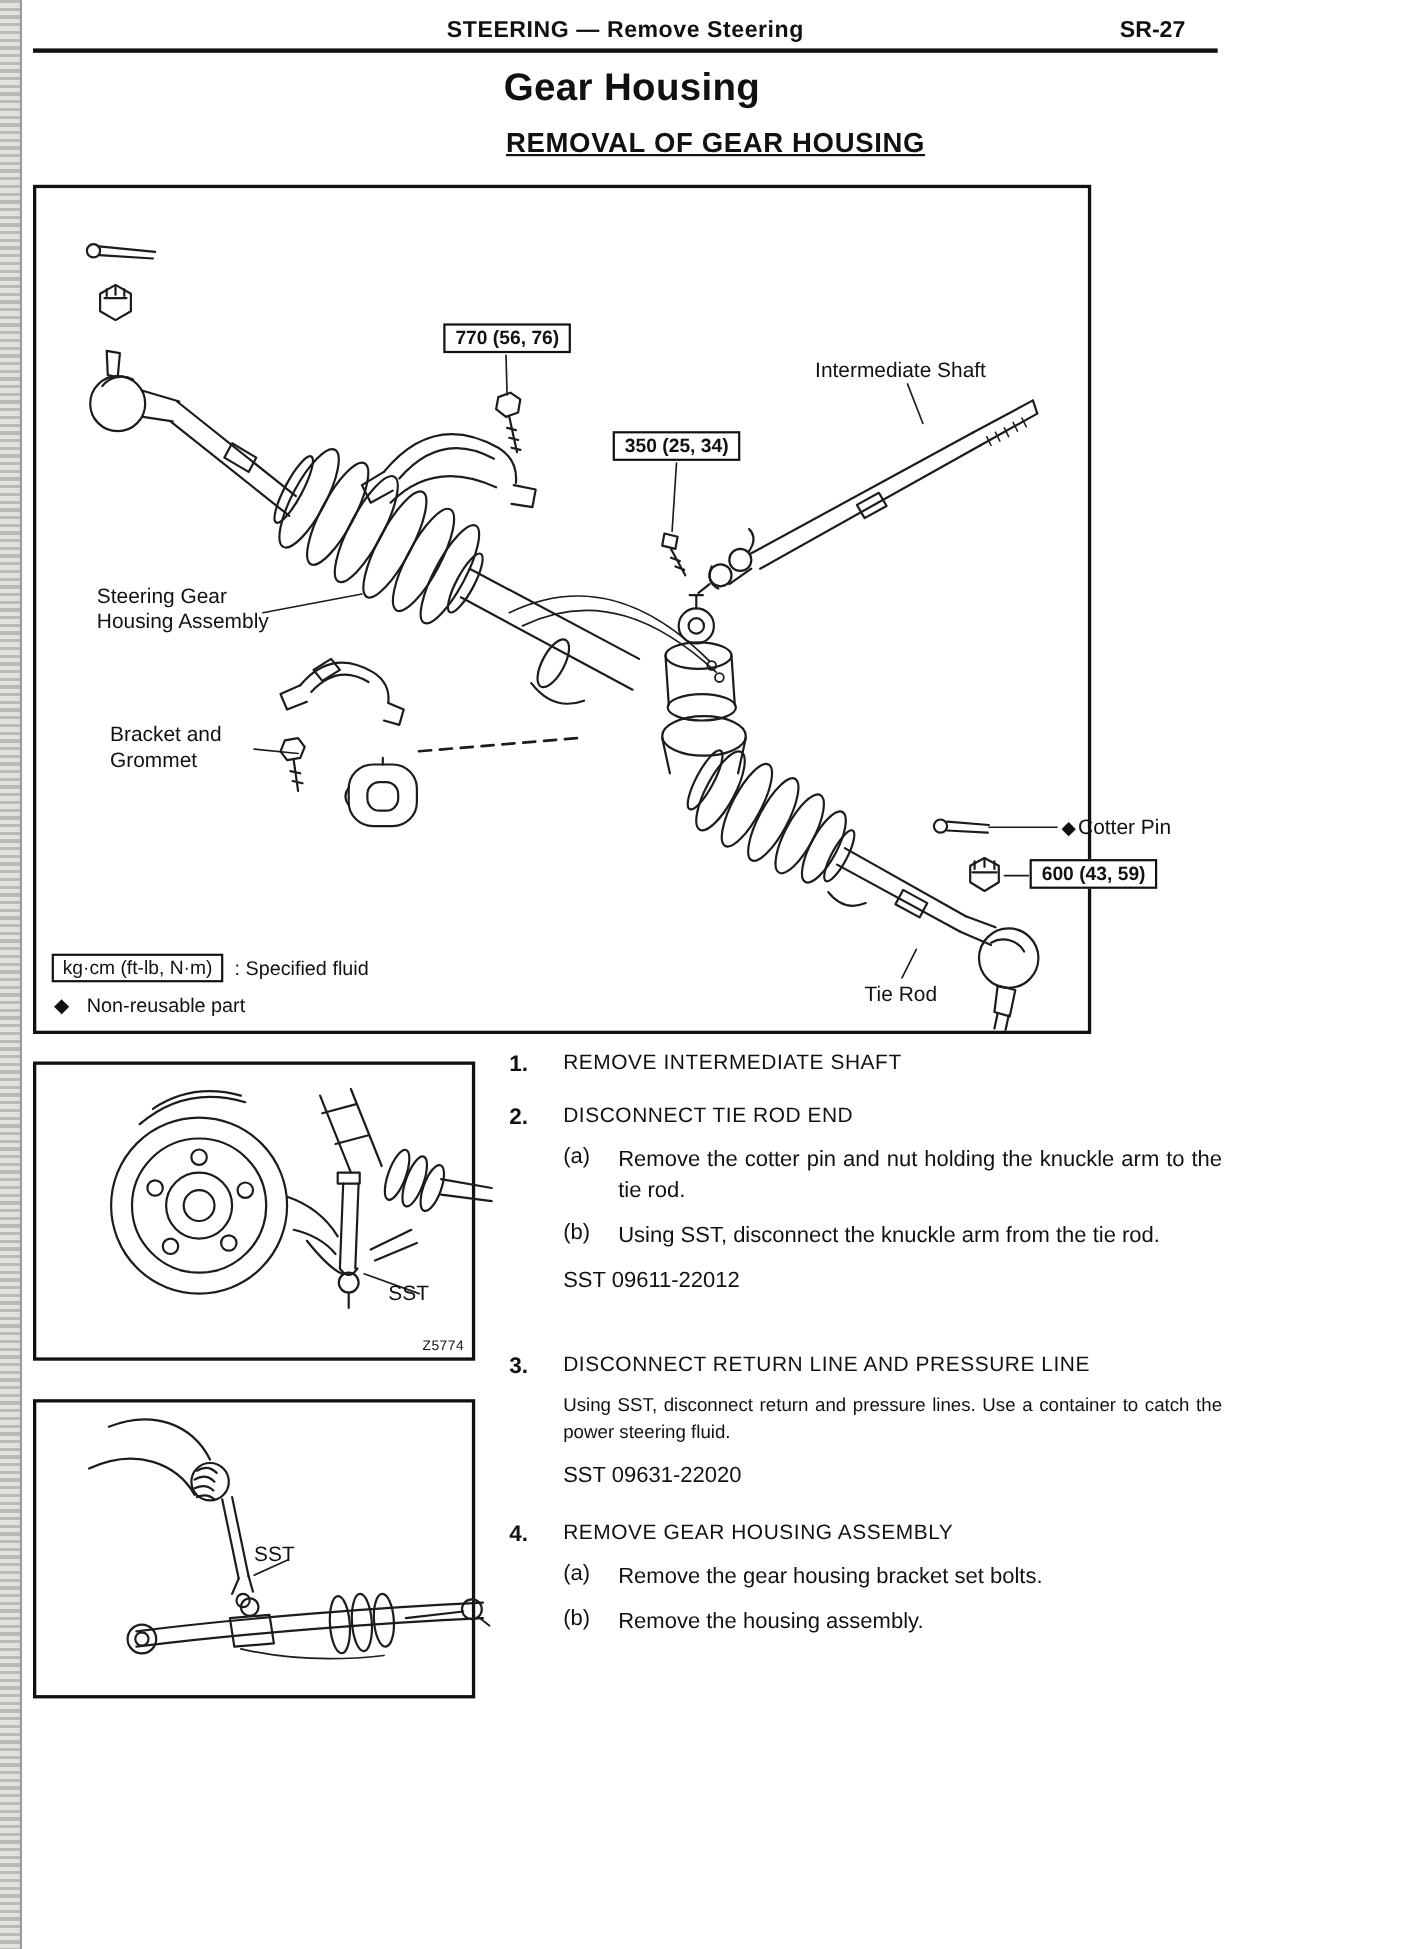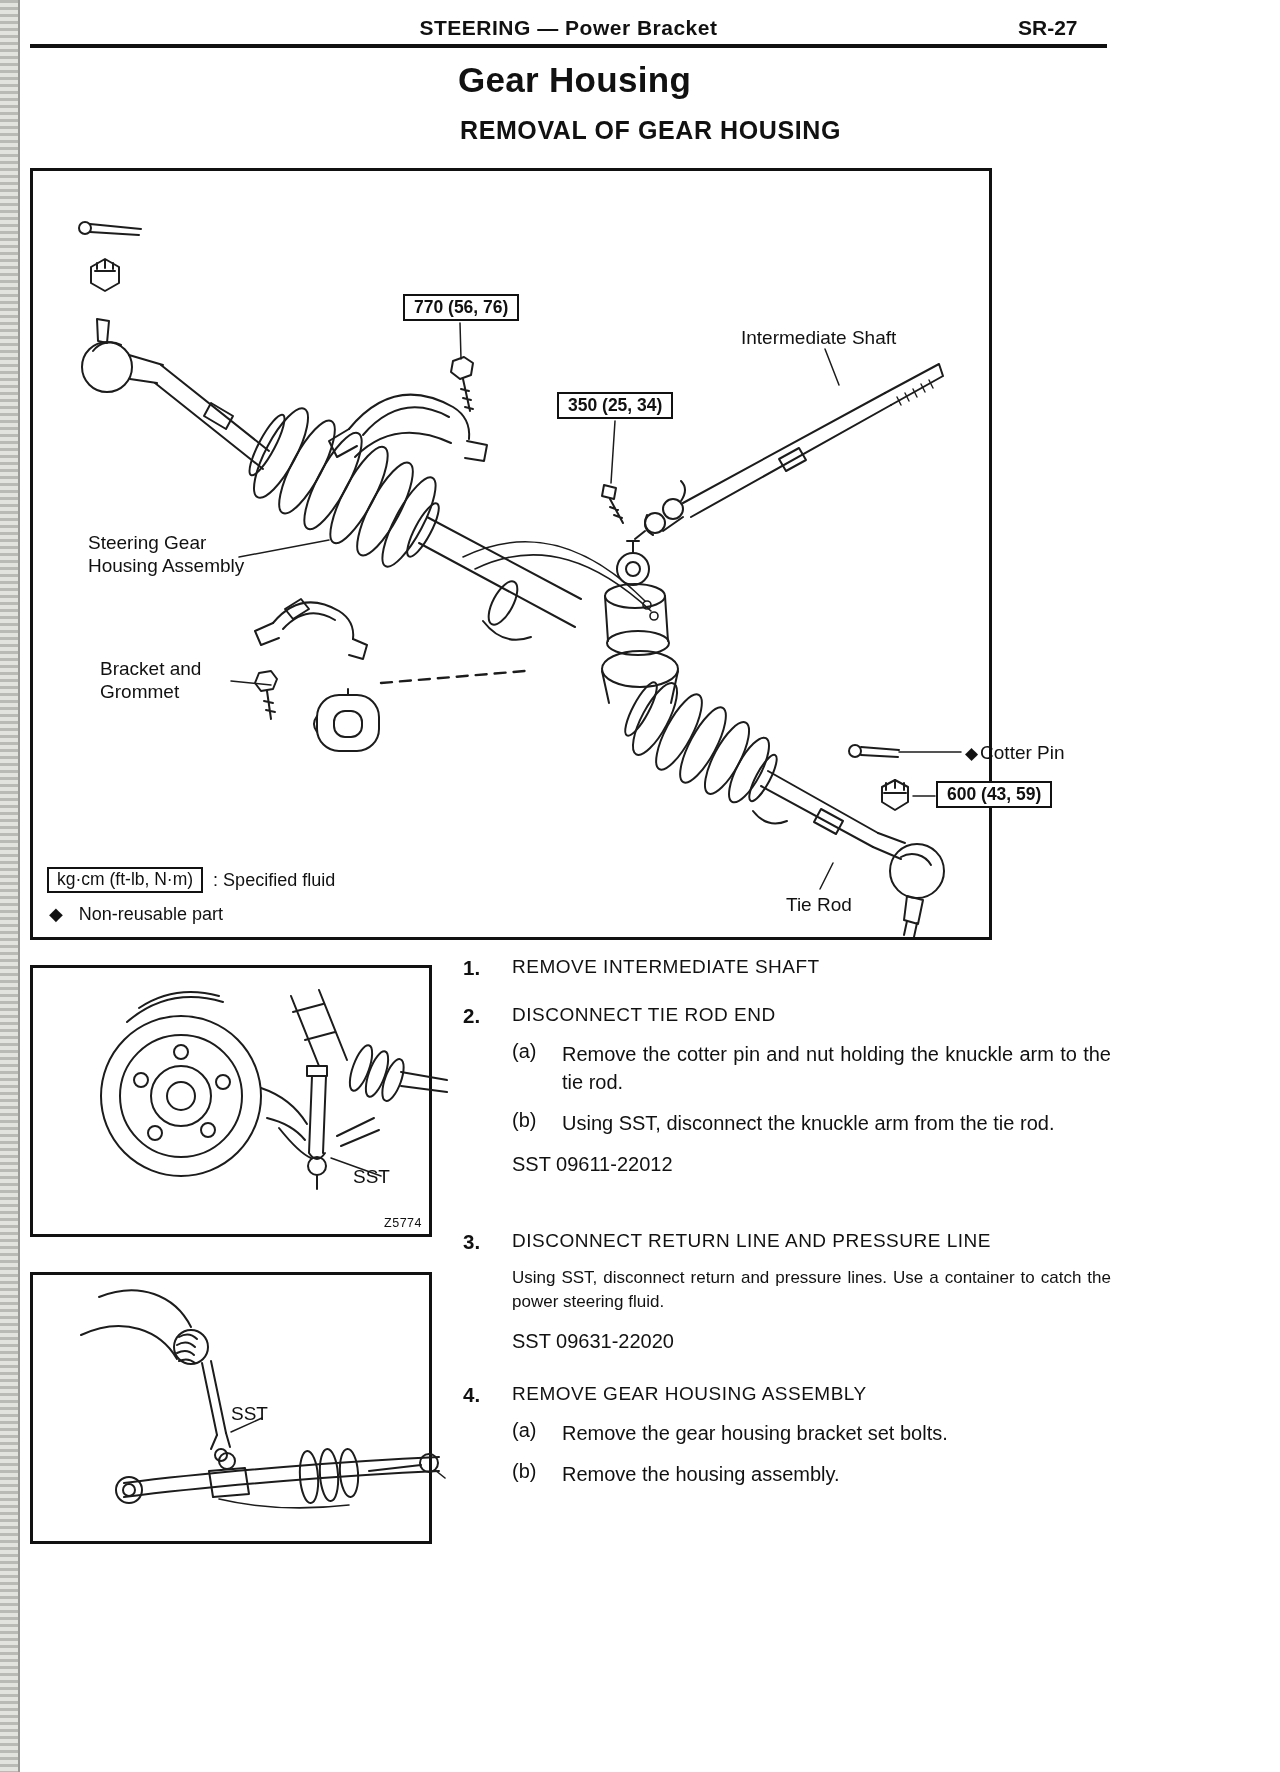--- a/index.html
+++ b/index.html
@@ -12,21 +12,21 @@
     background:repeating-linear-gradient(180deg,#b9b9b6 0 3px,#e2e2df 3px 7px);
     border-right:2px solid #9a9a97; }
 
   
   .header-title-row { position:absolute; left:30px; top:16px; width:1077px; text-align:center;
     font-size:21px; font-weight:bold; letter-spacing:0.5px; }
   .page-num { position:absolute; left:1018px; top:16px; font-size:21px; font-weight:bold; }
   .header-rule { position:absolute; left:30px; top:44px; width:1077px; height:4px; background:#111; }
 
   .doc-title { position:absolute; left:458px; top:60px; margin:0; font-size:35px; font-weight:bold; letter-spacing:0.3px; }
-  .doc-subtitle { position:absolute; left:460px; top:116px; margin:0; font-size:25px; font-weight:bold; letter-spacing:0.6px; }
+  .doc-subtitle { position:absolute; left:460px; top:116px; margin:0; font-size:25px; font-weight:bold; letter-spacing:0.6px;text-decoration:underline; }
 
   
   .diagram-box { position:absolute; left:30px; top:168px; width:962px; height:772px;
     border:3px solid #111; background:#fff; }
   .diagram-box svg { position:absolute; left:0; top:0; }
 
   .lbl { position:absolute; font-size:19px; line-height:1.22; color:#111; white-space:nowrap; }
   .pre { white-space:pre-line; }
   .torque-box { position:absolute; border:2px solid #111; background:#fff; padding:1px 9px;
     font-size:17.5px; font-weight:bold; white-space:nowrap; }
@@ -58,21 +58,21 @@
   .step-3 { margin-bottom:30px; }
 </style>
 </head>
 <body>
 
 <div class="page">
   <div class="binding"></div>
 
   <div class="header-title-row">
     <span>STEERING</span>
-    <span style="font-weight:bold;">— Power Bracket</span>
+    <span style="font-weight:bold;">— Remove Steering</span>
   </div>
   <div class="page-num">SR-27</div>
   <div class="header-rule"></div>
 
   <h1 class="doc-title">Gear Housing</h1>
   <h2 class="doc-subtitle">REMOVAL OF GEAR HOUSING</h2>
 
   <div class="diagram-box">
     <svg width="1071" height="766" viewBox="0 0 1071 766">
       <g fill="none" stroke="#1c1c1c" stroke-width="2" stroke-linecap="round" stroke-linejoin="round">

